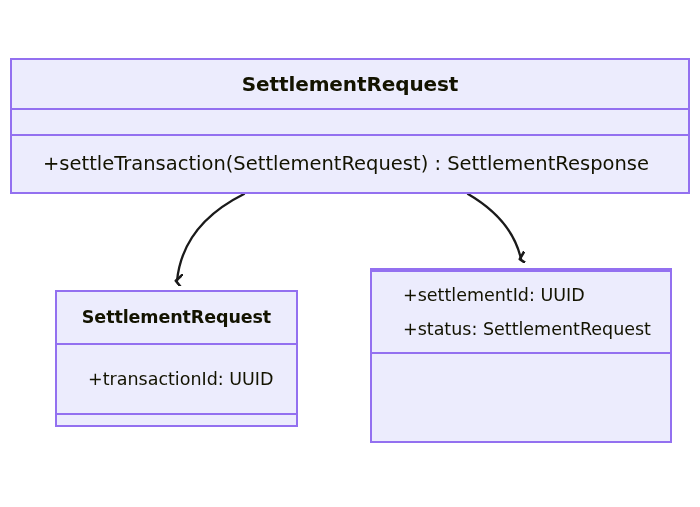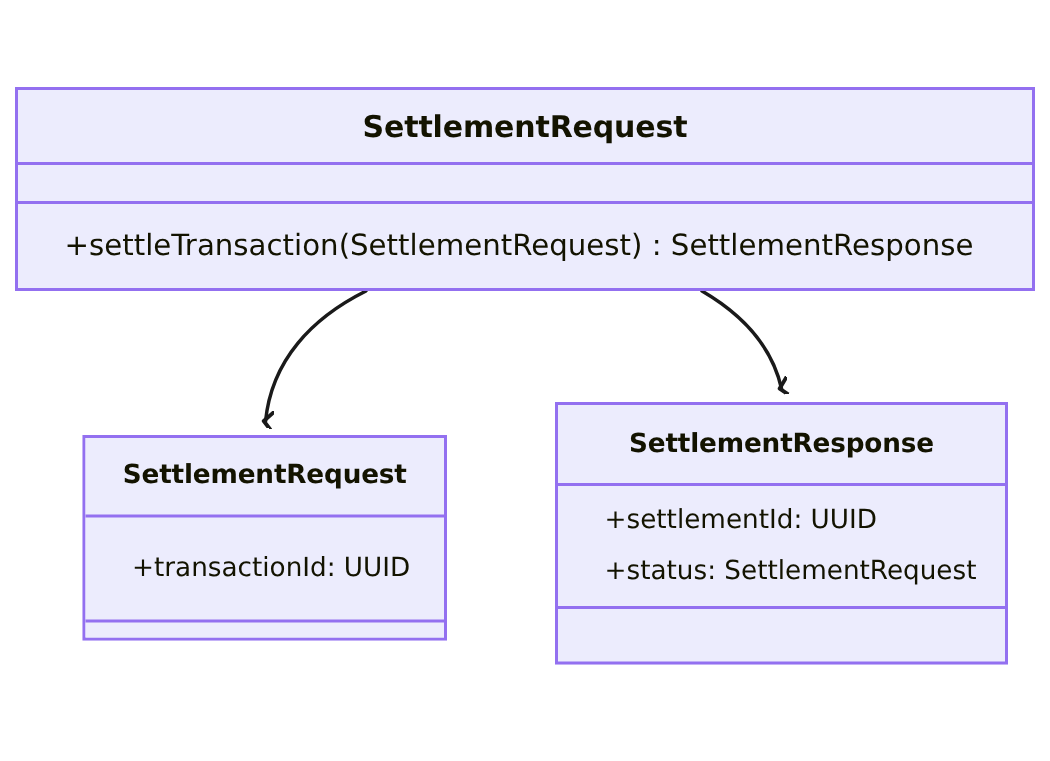--- a/index.html
+++ b/index.html
@@ -153,21 +153,20 @@
 
   <div class="uml-class" id="class-settlement-request">
     <div class="compartment class-title">SettlementRequest</div>
     <div class="compartment attrs divided">
       <div class="member-line">+transactionId: UUID</div>
     </div>
     <div class="compartment methods divided"></div>
   </div>
 
   <div class="uml-class" id="class-settlement-response">
-    <div class="compartment class-title">SettlementResponse</div>
     <div class="compartment attrs divided">
       <div class="member-line">+settlementId: UUID</div>
       <div class="member-line">+status: SettlementRequest</div>
     </div>
     <div class="compartment methods divided"></div>
   </div>
 
 </div>
 
 </body></html>

